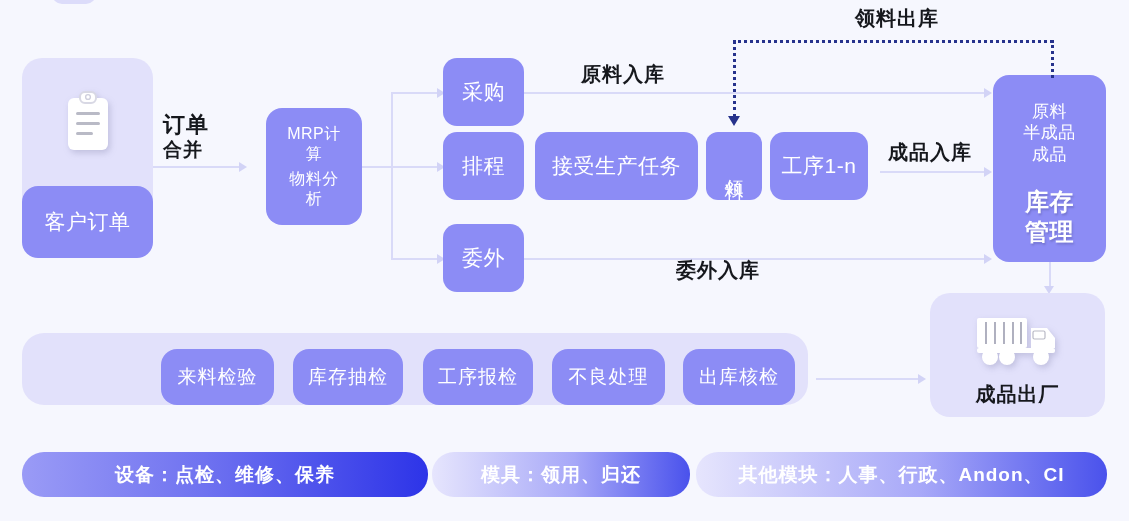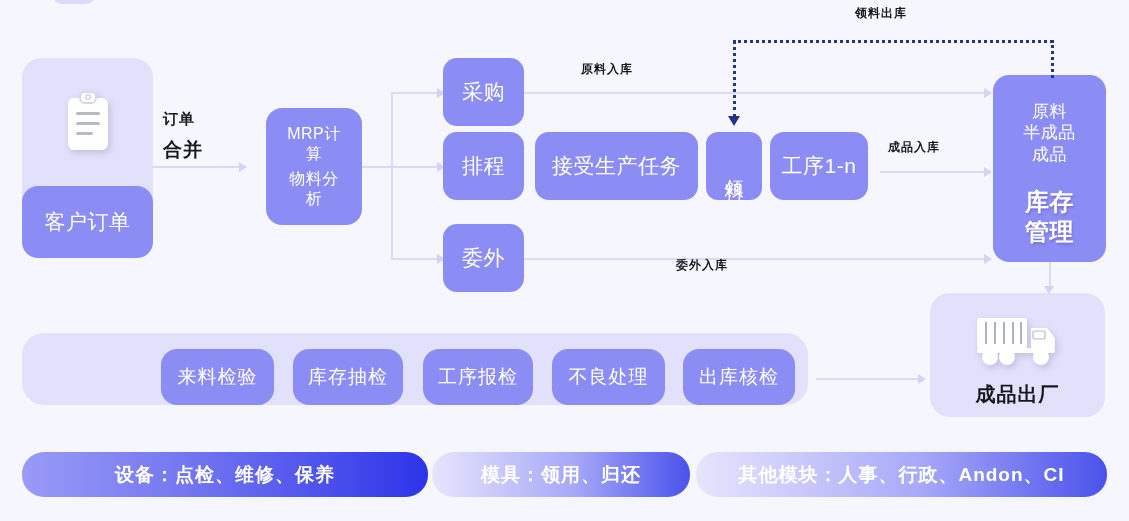--- a/index.html
+++ b/index.html
@@ -55,21 +55,21 @@
   .dotV{position:absolute;width:0;border-left:3px dotted #26328c;z-index:7;}
   .dotArrowD{
     position:absolute;width:0;height:0;z-index:7;
     border-left:6px solid transparent;border-right:6px solid transparent;
     border-top:10px solid #26328c;
   }
 
   
   .caption{
     position:absolute;color:#16181d;font-weight:bold;
-    font-size:12px;white-space:nowrap;z-index:8;letter-spacing:1px;
+    font-size:20px;white-space:nowrap;z-index:8;letter-spacing:1px;
   }
 
   
   #qc-strip{
     position:absolute;background:#e2e1fb;border-radius:22px;z-index:3;
   }
   .chip{
     position:absolute;box-sizing:border-box;
     background:#8c8cf5;color:#fff;border-radius:16px;
     display:flex;align-items:center;justify-content:center;
@@ -114,21 +114,21 @@
       <rect x="14" y="42" width="17" height="3" rx="1.5" fill="#b9bac6"></rect>
     </svg>
   </div>
 
   <div class="node" style="left:22px;top:186px;width:131px;height:72px;border-radius:16px;font-size:21px;">
     <span>客户订单</span>
   </div>
 
   <div class="hline" style="left:153px;top:166px;width:88px;"></div>
   <div class="arrowR" style="left:239px;top:162px;"></div>
-  <div class="caption" style="left:163px;top:110px;font-size:15px;">订单</div>
+  <div class="caption" style="left:163px;top:110px;font-size:22px;">订单</div>
   <div class="caption" style="left:163px;top:137px;font-size:19px;">合并</div>
 
   <div class="node stack" style="left:266px;top:108px;width:96px;height:117px;border-radius:16px;font-size:16px;justify-content:space-around;padding:14px 18px;">
     <span>MRP计算</span>
     <span>物料分析</span>
   </div>
 
   <div class="hline" style="left:346px;top:166px;width:46px;"></div>
   <div class="vline" style="left:391px;top:92px;height:168px;"></div>
 

